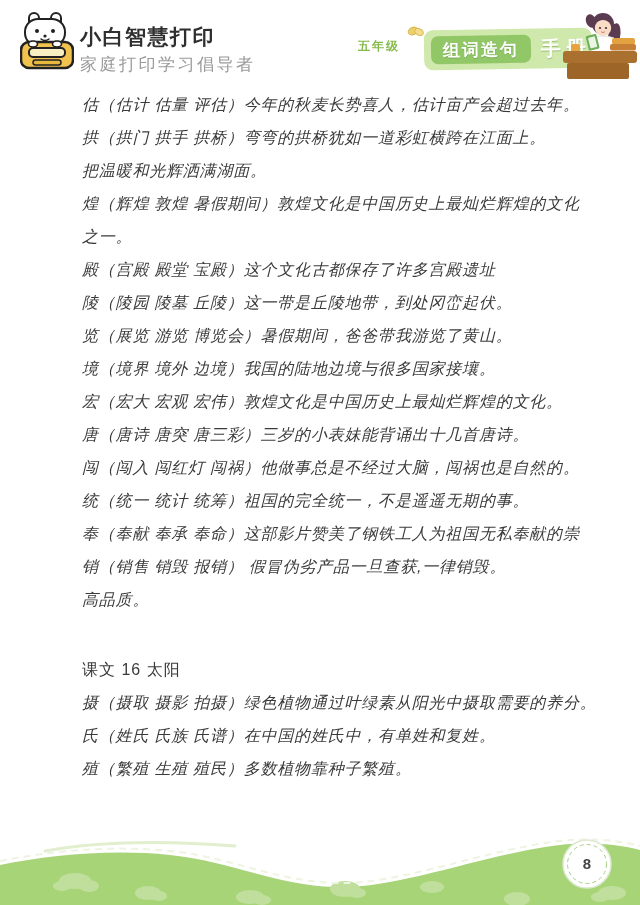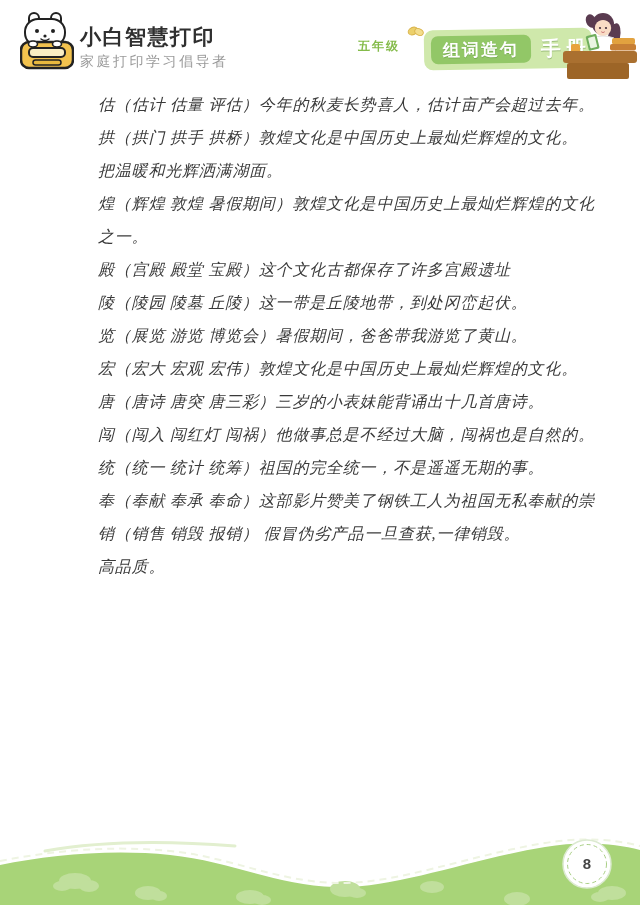--- a/index.html
+++ b/index.html
@@ -16,21 +16,21 @@
   .page{
     position:relative;width:640px;height:905px;background:#ffffff;
     overflow:hidden;font-family:"Liberation Sans",sans-serif;
   }
   
   .header{position:absolute;left:0;top:0;width:548px;height:86px;}
   .logo-group{position:absolute;left:20px;top:11px;display:flex;align-items:flex-start;}
   .printer-svg{width:54px;height:60px;display:block;}
   .brand-text{margin-left:6px;padding-top:14px;}
   .brand-name{font-size:21px;font-weight:bold;color:#2f2f2f;letter-spacing:1.5px;line-height:1.1;}
-  .brand-tagline{margin-top:5px;font-size:14px;color:#9a9a9a;letter-spacing:2.5px;}
+  .brand-tagline{margin-top:5px;font-size:17px;color:#9a9a9a;letter-spacing:2.5px;}
   .grade-label{position:absolute;left:358px;top:38px;font-size:12px;font-weight:bold;
     color:var(--brand-green);letter-spacing:2px;}
   .butterfly{position:absolute;left:407px;top:24px;width:18px;height:16px;}
   .series-banner{
     position:absolute;left:424px;top:29px;width:168px;height:40px;
     background:var(--banner-green);border-radius:9px;transform:rotate(-1deg);
     display:flex;align-items:center;
   }
   .series-badge{
     margin-left:7px;width:100px;height:28px;background:var(--badge-green);
@@ -38,22 +38,22 @@
     color:#ffffff;font-weight:bold;font-size:17px;letter-spacing:2px;
     text-shadow:0 1px 0 rgba(90,140,60,.45);
   }
   .badge-suffix{
     margin-left:10px;color:#ffffff;font-weight:bold;font-size:20px;letter-spacing:5px;
     text-shadow:0 1px 0 rgba(90,140,60,.45);
   }
   .girl-svg{position:absolute;left:561px;top:4px;width:78px;height:78px;}
   
   .doc-body{
-    position:absolute;left:98px;top:88px;width:500px;
-    font-family:Liberation Serif, serif;
+    position:absolute;left:82px;top:88px;width:500px;
+    font-family:Liberation Sans, sans-serif;
     color:var(--text-dark);
   }
   .text-line{
     font-size:16px;line-height:33px;height:33px;letter-spacing:0.8px;
     font-style:italic;white-space:nowrap;
   }
   .section-heading{
     font-size:16px;line-height:33px;height:33px;letter-spacing:1px;
     font-style:normal;margin-top:37px;
   }
@@ -129,34 +129,41 @@
       <rect x="10" y="40" width="9" height="9" rx="2" fill="#e8a33d"></rect>
 
       <rect x="2" y="47" width="74" height="12" rx="3" fill="#aa7030"></rect>
       <rect x="6" y="59" width="62" height="16" rx="2" fill="#9d6527"></rect>
     </svg>
   </div>
 
   <div class="doc-body">
       <div class="section">
         <div class="text-line">估（估计 估量 评估）今年的秋麦长势喜人，估计亩产会超过去年。</div>
-        <div class="text-line">拱（拱门 拱手 拱桥）敦煌文化是中国历史上最灿烂辉煌的文化。</div>
+        <div class="text-line">拱（拱门 拱手 拱桥）弯弯的拱桥犹如一道彩虹横跨在江面上。</div>
         <div class="text-line">把温暖和光辉洒满湖面。</div>
         <div class="text-line">煌（辉煌 敦煌 暑假期间）敦煌文化是中国历史上最灿烂辉煌的文化</div>
         <div class="text-line">之一。</div>
         <div class="text-line">殿（宫殿 殿堂 宝殿）这个文化古都保存了许多宫殿遗址</div>
         <div class="text-line">陵（陵园 陵墓 丘陵）这一带是丘陵地带，到处冈峦起伏。</div>
         <div class="text-line">览（展览 游览 博览会）暑假期间，爸爸带我游览了黄山。</div>
+        <div class="text-line">境（境界 境外 边境）我国的陆地边境与很多国家接壤。</div>
         <div class="text-line">宏（宏大 宏观 宏伟）敦煌文化是中国历史上最灿烂辉煌的文化。</div>
         <div class="text-line">唐（唐诗 唐突 唐三彩）三岁的小表妹能背诵出十几首唐诗。</div>
         <div class="text-line">闯（闯入 闯红灯 闯祸）他做事总是不经过大脑，闯祸也是自然的。</div>
         <div class="text-line">统（统一 统计 统筹）祖国的完全统一，不是遥遥无期的事。</div>
         <div class="text-line">奉（奉献 奉承 奉命）这部影片赞美了钢铁工人为祖国无私奉献的崇</div>
         <div class="text-line">销（销售 销毁 报销） 假冒伪劣产品一旦查获,一律销毁。</div>
         <div class="text-line">高品质。</div>
+      </div>
+      <div class="section">
+        <div class="section-heading">课文 16 太阳</div>
+        <div class="text-line">摄（摄取 摄影 拍摄）绿色植物通过叶绿素从阳光中摄取需要的养分。</div>
+        <div class="text-line">氏（姓氏 氏族 氏谱）在中国的姓氏中，有单姓和复姓。</div>
+        <div class="text-line">殖（繁殖 生殖 殖民）多数植物靠种子繁殖。</div>
       </div>
     </div>
 
   <svg class="footer-svg" viewBox="0 0 640 70">
 
     <path d="M45,16 C95,7 160,5 235,11" fill="none" stroke="#e2efcf" stroke-width="3" stroke-linecap="round"></path>
 
     <path d="M0,30 C50,20 110,14 170,20 C230,26 275,50 335,52 C395,54 470,24 545,12 C580,6 615,8 640,15 L640,70 L0,70 Z" fill="var(--footer-green)"></path>
 
     <g fill="var(--cloud-green)">

